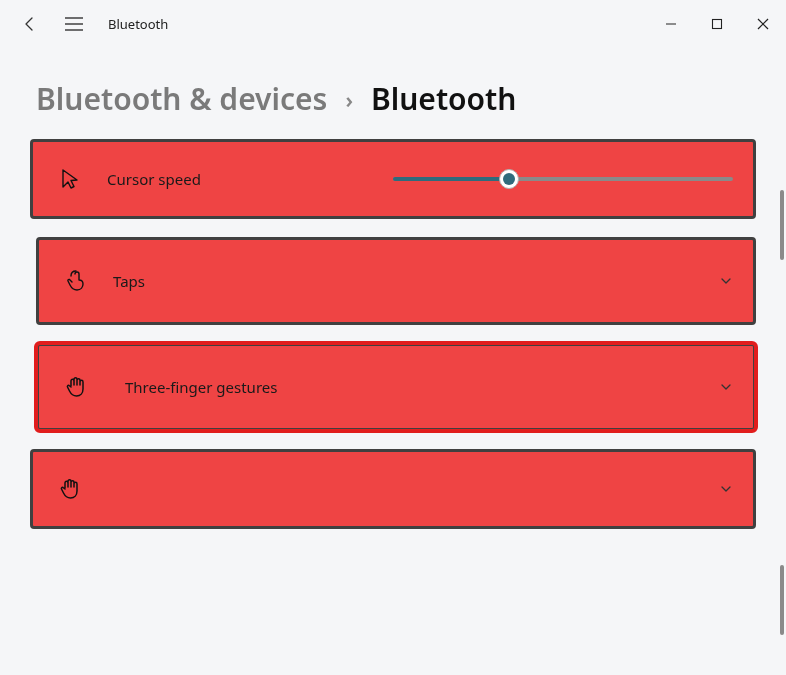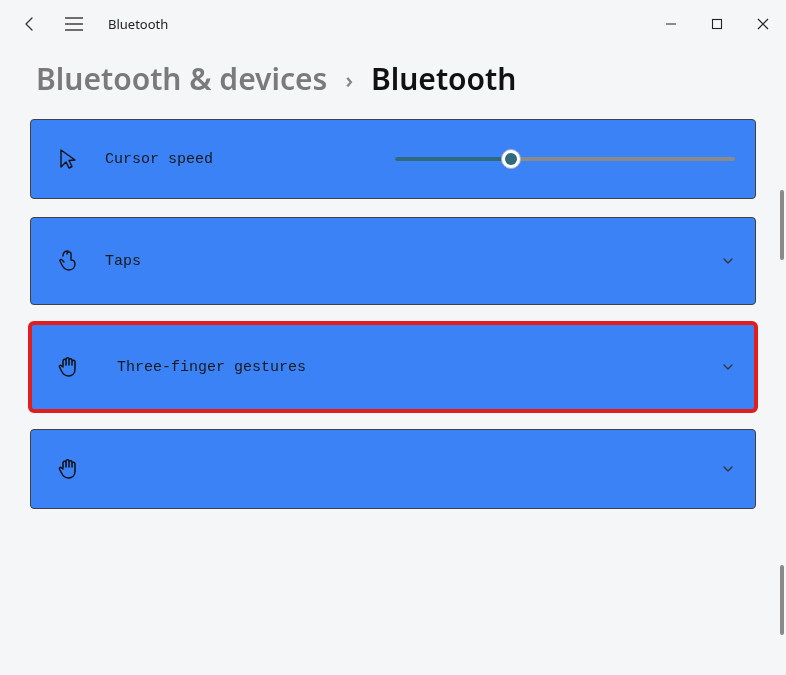--- a/index.html
+++ b/index.html
@@ -31,50 +31,50 @@
   
   .page-header {
     padding: 10px 36px 20px 36px;
   }
   .breadcrumb {
     display: flex;
     align-items: center;
     gap: 18px;
     font-size: 30px;
     font-weight: 600;
+    margin-top: 20px;
   }
   .crumb-parent { color:#7a7a7a; font-weight:600;}
   .crumb-sep { color:#888; font-size:22px; }
   .crumb-current { color:#111; font-weight:600;}
 
   
   .section {
     padding: 0 30px;
   }
   .section-title {
     font-size: 15px;
     font-weight: 600;
     color:#222;
     margin: 28px 0 18px 2px;
   }
 
   .card {
-    background:#3b82f6;
-    border:1px solid #404040;
+    background:#ef4444;
+    border:3px solid #404040;
     border-radius:4px;
     margin-bottom: 18px;
     display:flex;
     align-items:center;
     padding: 0 20px 0 22px;
     height: 80px;
     position:relative;
-    font-family:Liberation Mono, monospace;
   }
   .card.short { height: 80px; }
-  .card.tall { height: 88px; }
+  .card.tall { height: 88px; margin-left: 6px; }
 
   .card .item-icon {
     width: 30px;
     display:flex;
     align-items:center;
     justify-content:center;
     color:#111;
     margin-right: 22px;
   }
   .card .item-label {

